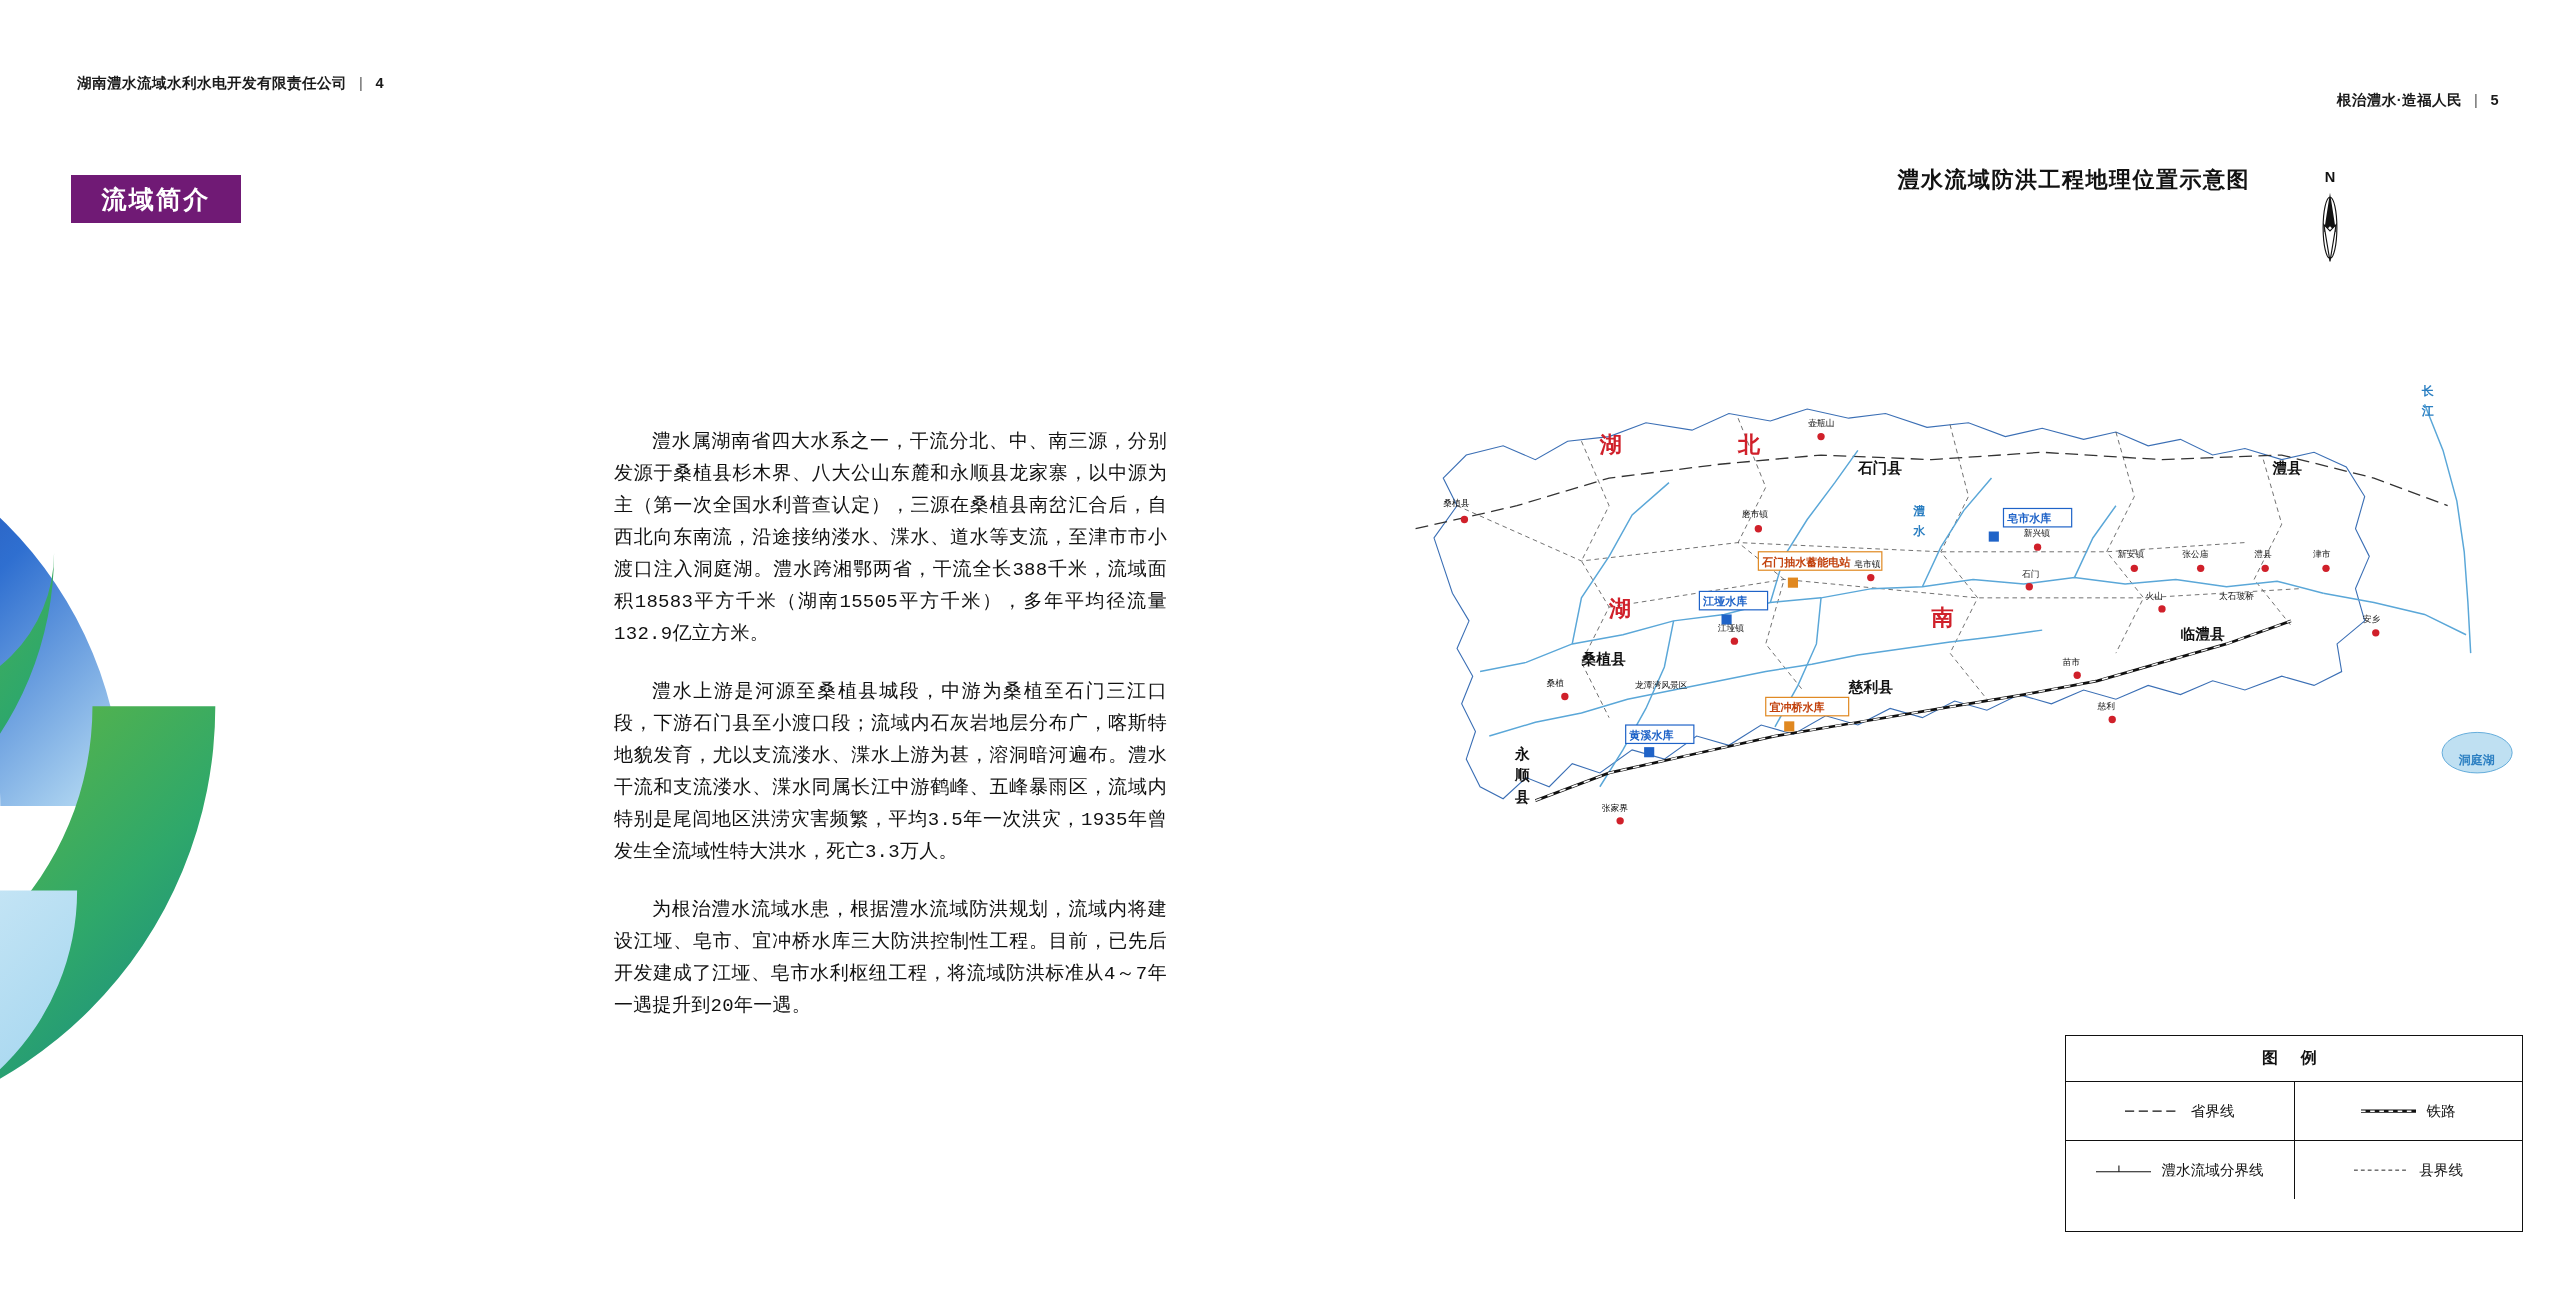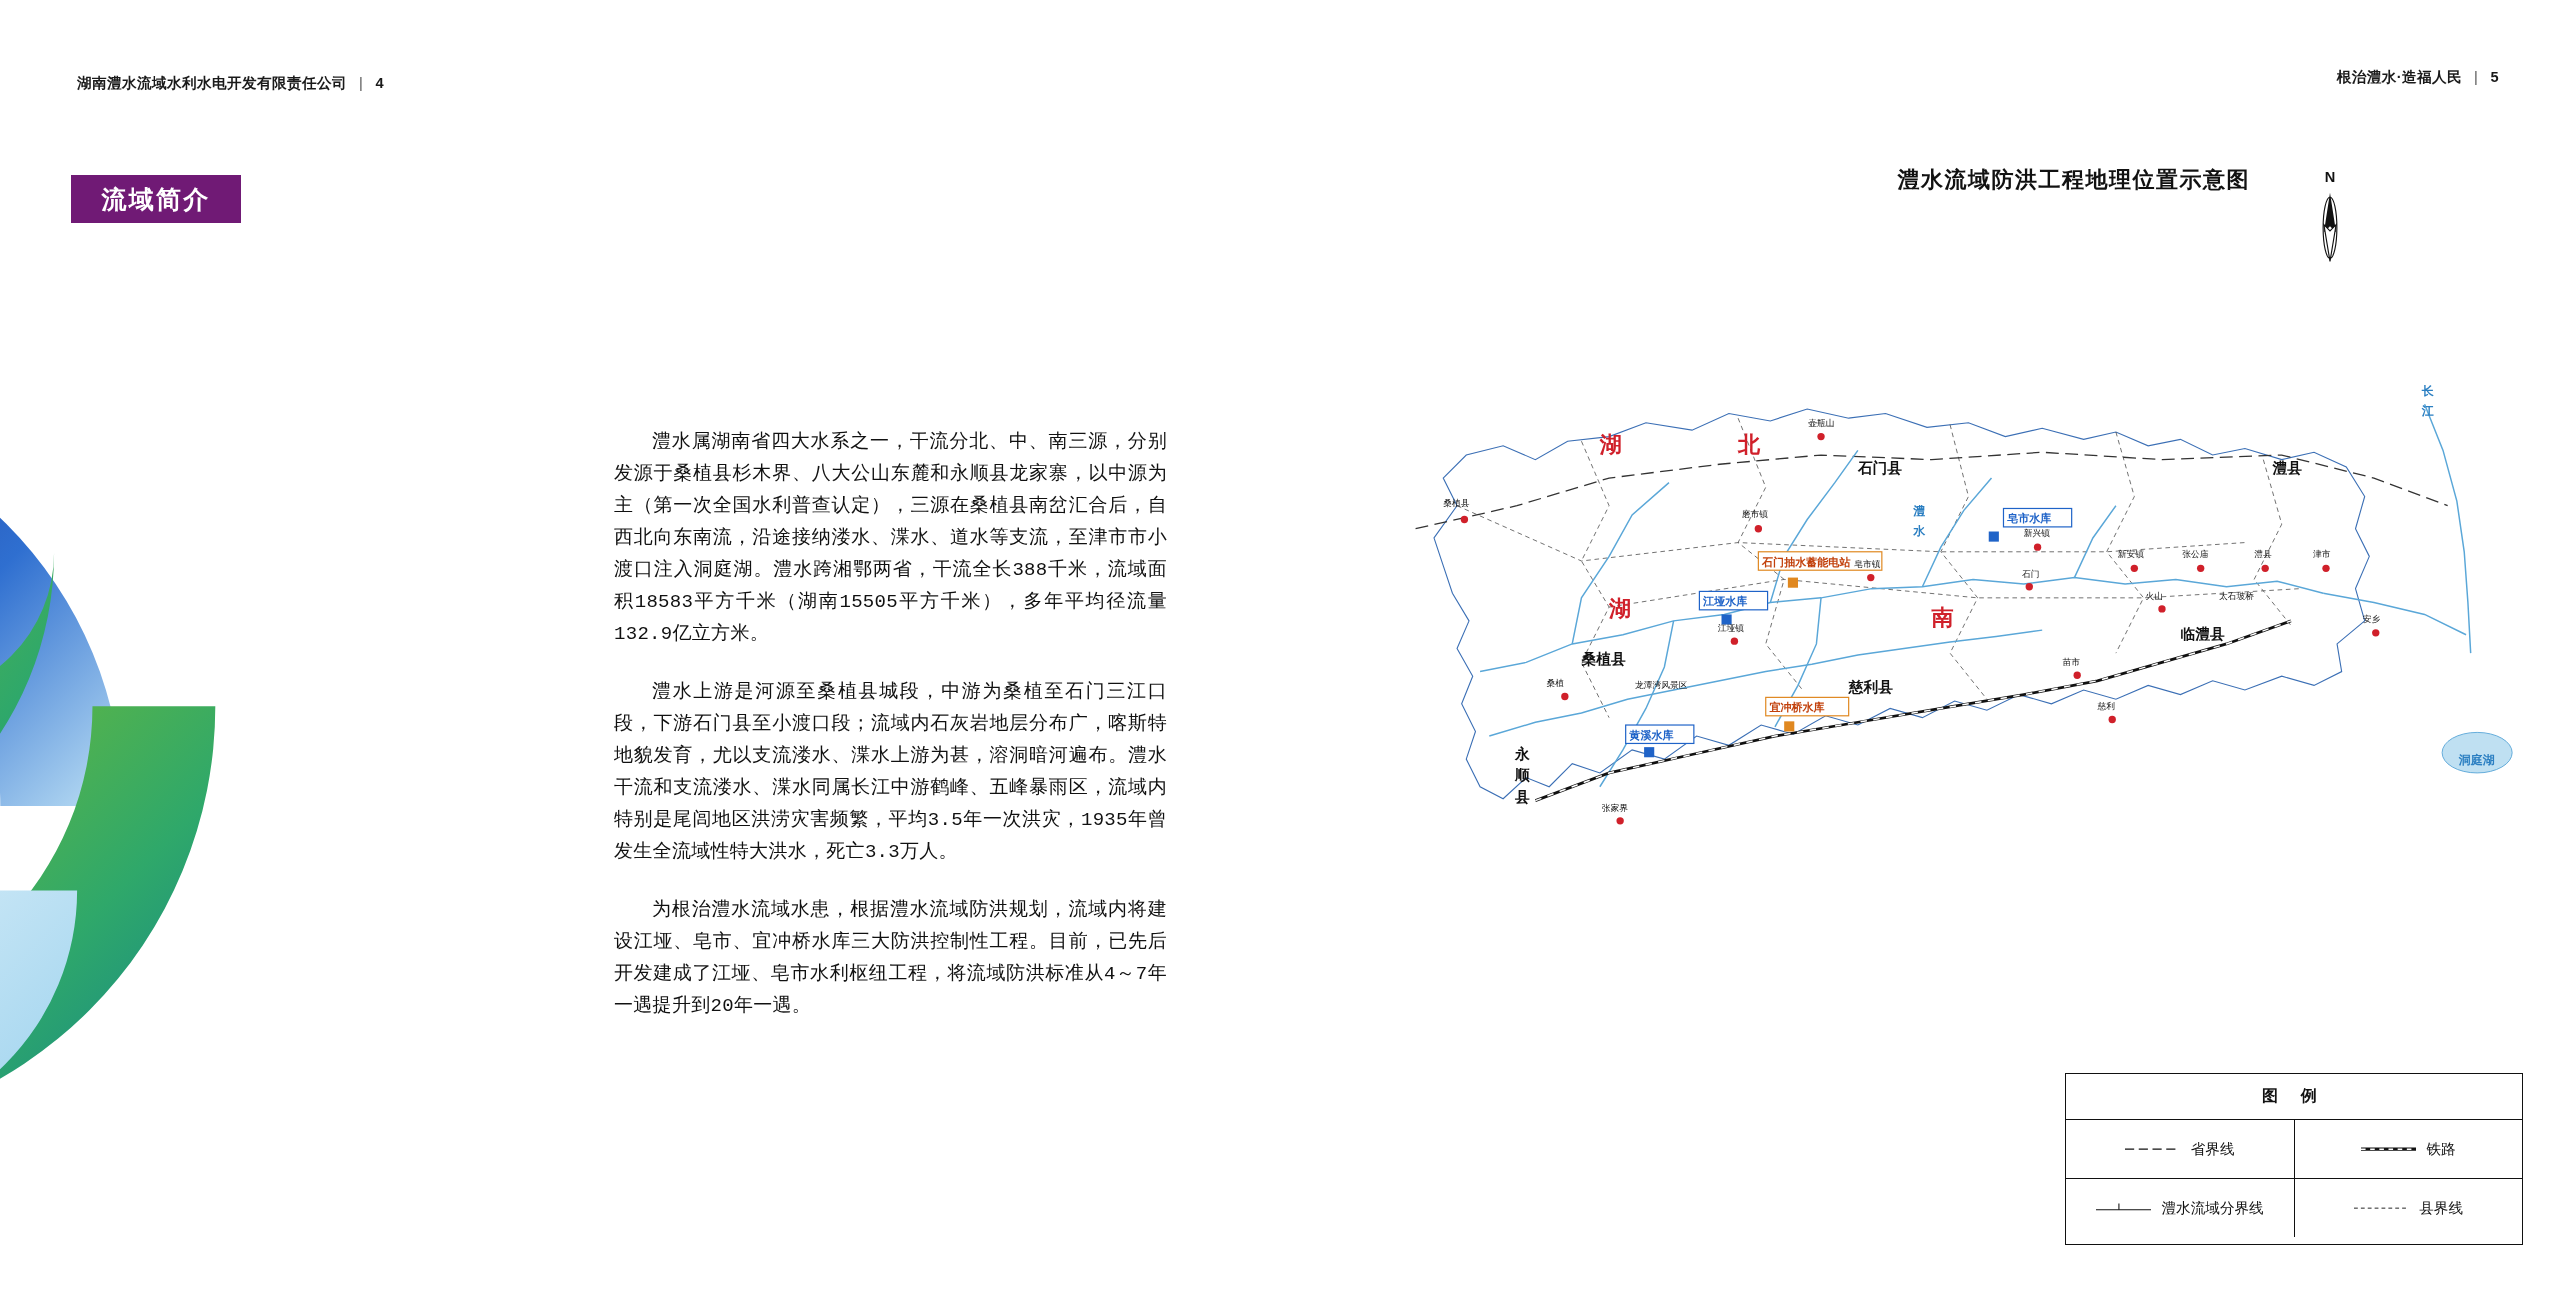--- a/index.html
+++ b/index.html
@@ -25,21 +25,21 @@
   
   .run-head {
     position: absolute;
     font-size: 14.6px;
     color: #1a1a1a;
     letter-spacing: 0.4px;
     white-space: nowrap;
     font-weight: bold;
   }
   .run-head-left { left: 77px; top: 74px; }
-  .run-head-right { right: 77px; top: 68px; text-align: right; }
+  .run-head-right { right: 77px; top: 91px; text-align: right; }
   .run-head .sep { color: #555; margin: 0 7.7px; font-weight: normal;}
   .run-head .pagenum { font-weight: bold; }
 
   
   .section-tag {
     position: absolute;
     left: 71px;
     top: 175px;
     width: 170px;
     height: 48px;
@@ -114,23 +114,23 @@
     left: 1305px;
     top: 230px;
     width: 1244px;
     height: 791px;
   }
   .map-wrap svg { display: block; }
 
   .legend {
     position: absolute;
     left: 2065px;
-    top: 1073px;
+    top: 1035px;
     width: 458px;
-    height: 172px;
+    height: 197px;
     border: 0.8px solid #111;
     background: #fff;
     box-sizing: border-box;
   }
   .legend .lg-head {
     height: 45px;
     border-bottom: 0.8px solid #111;
     display: flex;
     align-items: center;
     justify-content: center;

